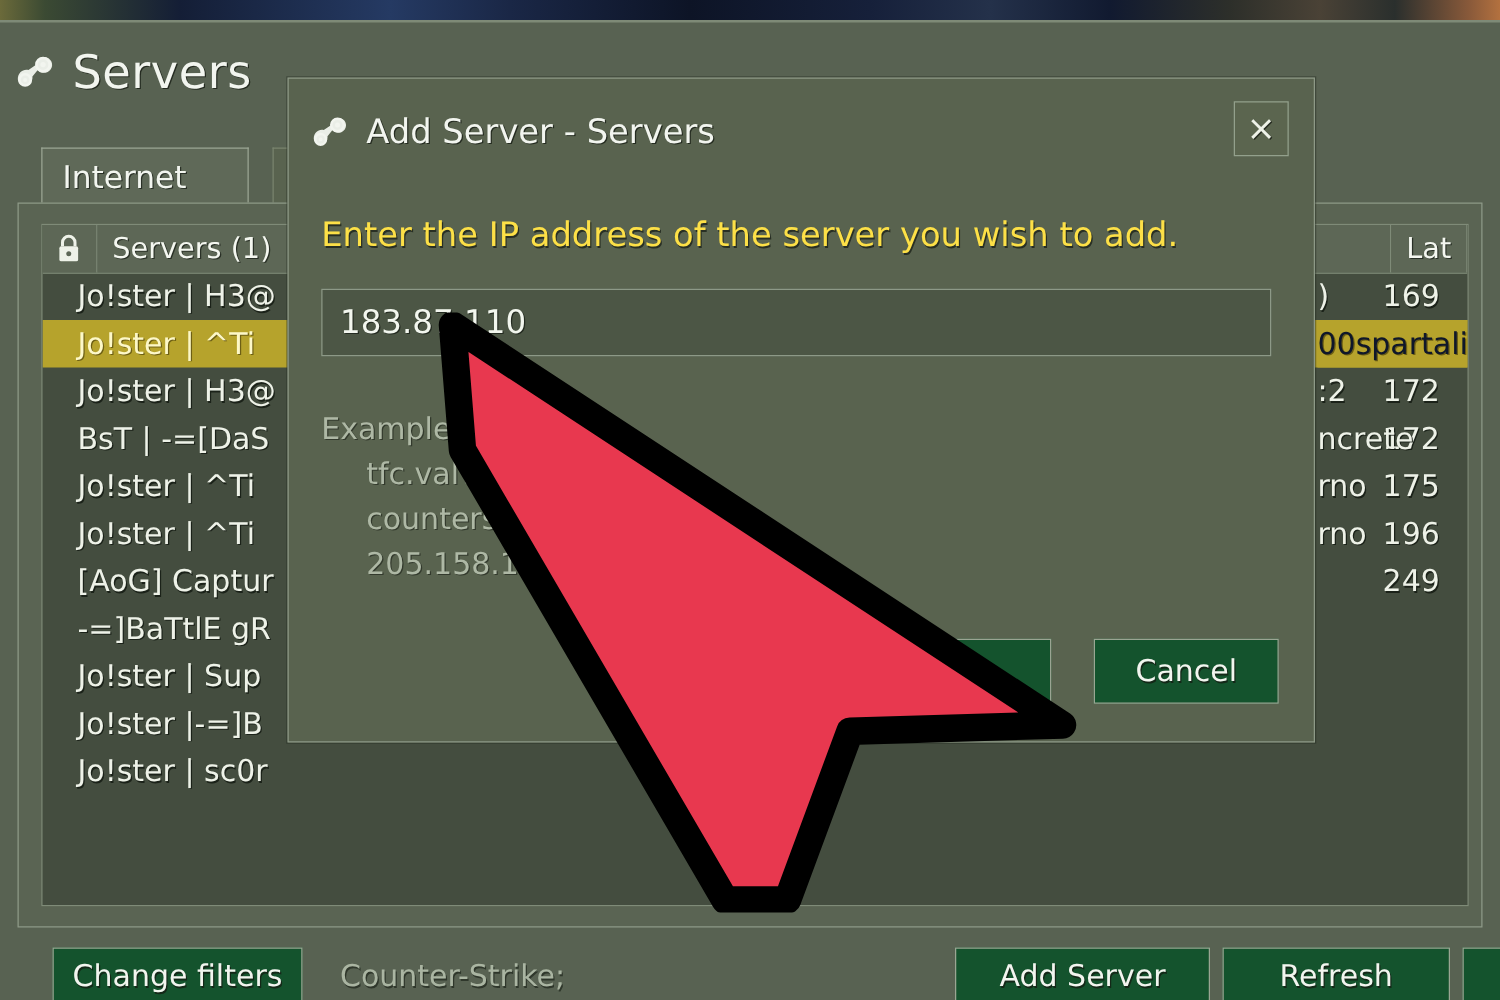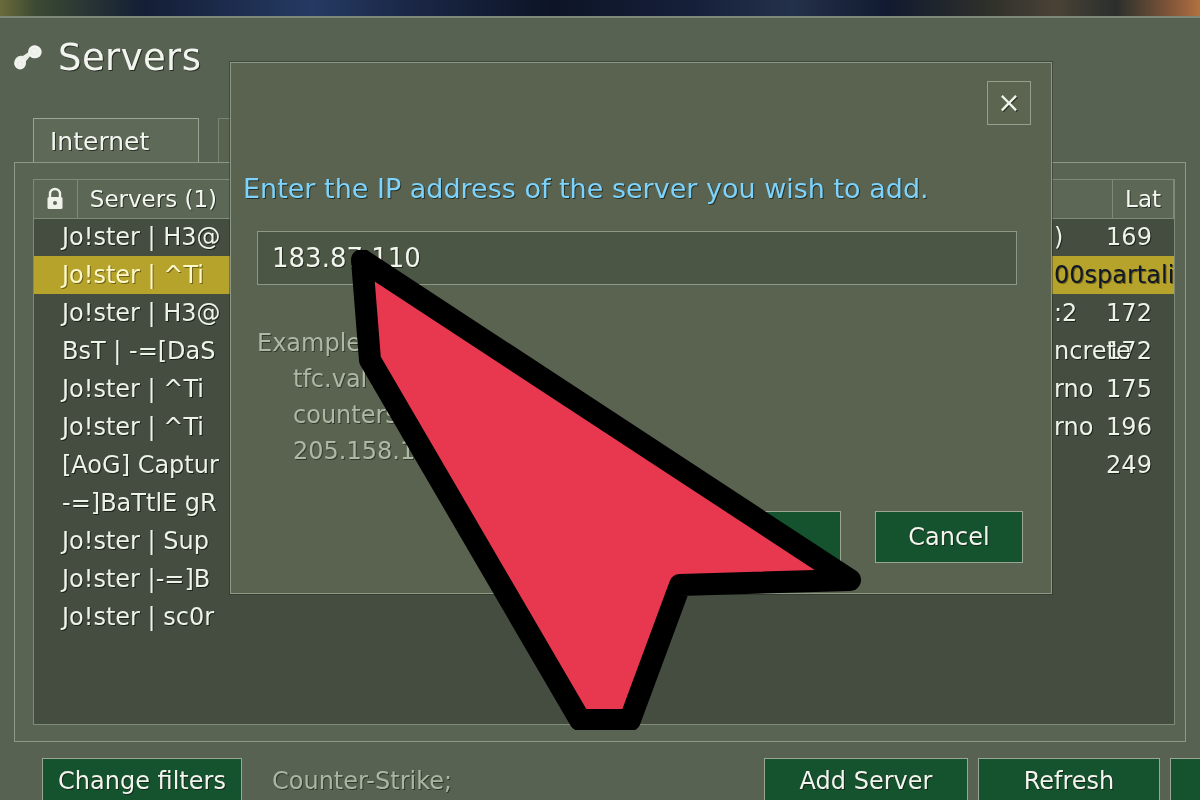--- a/index.html
+++ b/index.html
@@ -131,22 +131,22 @@
   .modal-title .steam-logo{width:32px;height:32px;}
   .modal-title-text{font-size:27px;color:#f2f5ef;text-shadow:1px 1px 0 rgba(20,26,18,.75);}
   #modal-close{
     position:absolute;right:20px;top:18px;width:42px;height:42px;
     border:1px solid #93a08c;background:#5b654f;
     display:flex;align-items:center;justify-content:center;
     color:#eef2e8;font-size:28px;line-height:1;
     text-shadow:1px 1px 0 rgba(20,26,18,.75);
   }
   .modal-prompt{
-    position:absolute;left:12px;top:110px;right:30px;
-    font-size:27px;color:#7dd3fc;text-shadow:1px 1px 0 rgba(20,26,18,.7);
+    position:absolute;left:26px;top:110px;right:30px;
+    font-size:27px;color:#fde047;text-shadow:1px 1px 0 rgba(20,26,18,.7);
   }
   #ip-input{
     position:absolute;left:26px;top:168px;width:760px;height:54px;
     box-sizing:border-box;
     border:1px solid #8d9987;background:#4c5645;
     color:#f2f6ee;font-size:26px;padding:0 14px;
     font-family:"DejaVu Sans","Liberation Sans",sans-serif;
     text-shadow:1px 1px 0 rgba(20,26,18,.7);
     outline:none;
   }
@@ -274,20 +274,30 @@
     <div class="bottombar">
       <div class="btn" id="btn-change-filters">Change filters</div>
       <div class="status-text">Counter-Strike;</div>
       <div class="btn" id="btn-add-server">Add Server</div>
       <div class="btn" id="btn-refresh">Refresh</div>
       <div class="btn" id="btn-more">C</div>
     </div>
   </div>
 
   <div class="modal">
+    <div class="modal-title">
+      <svg class="steam-logo" viewBox="0 0 64 64">
+        <path d="M8 44 C8 34 16 28 24 30 L36 22 C38 12 48 8 55 13 C62 18 61 29 53 33 C47 36 41 34 38 30 L30 40 C31 48 24 55 17 53 C11 51 8 48 8 44 Z" fill="#f2f5ef" opacity="0.95"></path>
+        <circle cx="46" cy="22" r="10" fill="none" stroke="#f2f5ef" stroke-width="4"></circle>
+        <circle cx="46" cy="22" r="4" fill="#f2f5ef"></circle>
+        <circle cx="19" cy="45" r="8.5" fill="none" stroke="#f2f5ef" stroke-width="4"></circle>
+        <circle cx="19" cy="45" r="3" fill="#f2f5ef"></circle>
+      </svg>
+      <span class="modal-title-text">Add Server - Servers</span>
+    </div>
 
     <div id="modal-close">×</div>
 
     <div class="modal-prompt">Enter the IP address of the server you wish to add.</div>
 
     <input id="ip-input" type="text" value="183.87.110" style="">
 
     <div class="examples">
       <div>Examples</div>
       <div class="ex-item">tfc.valve</div>

